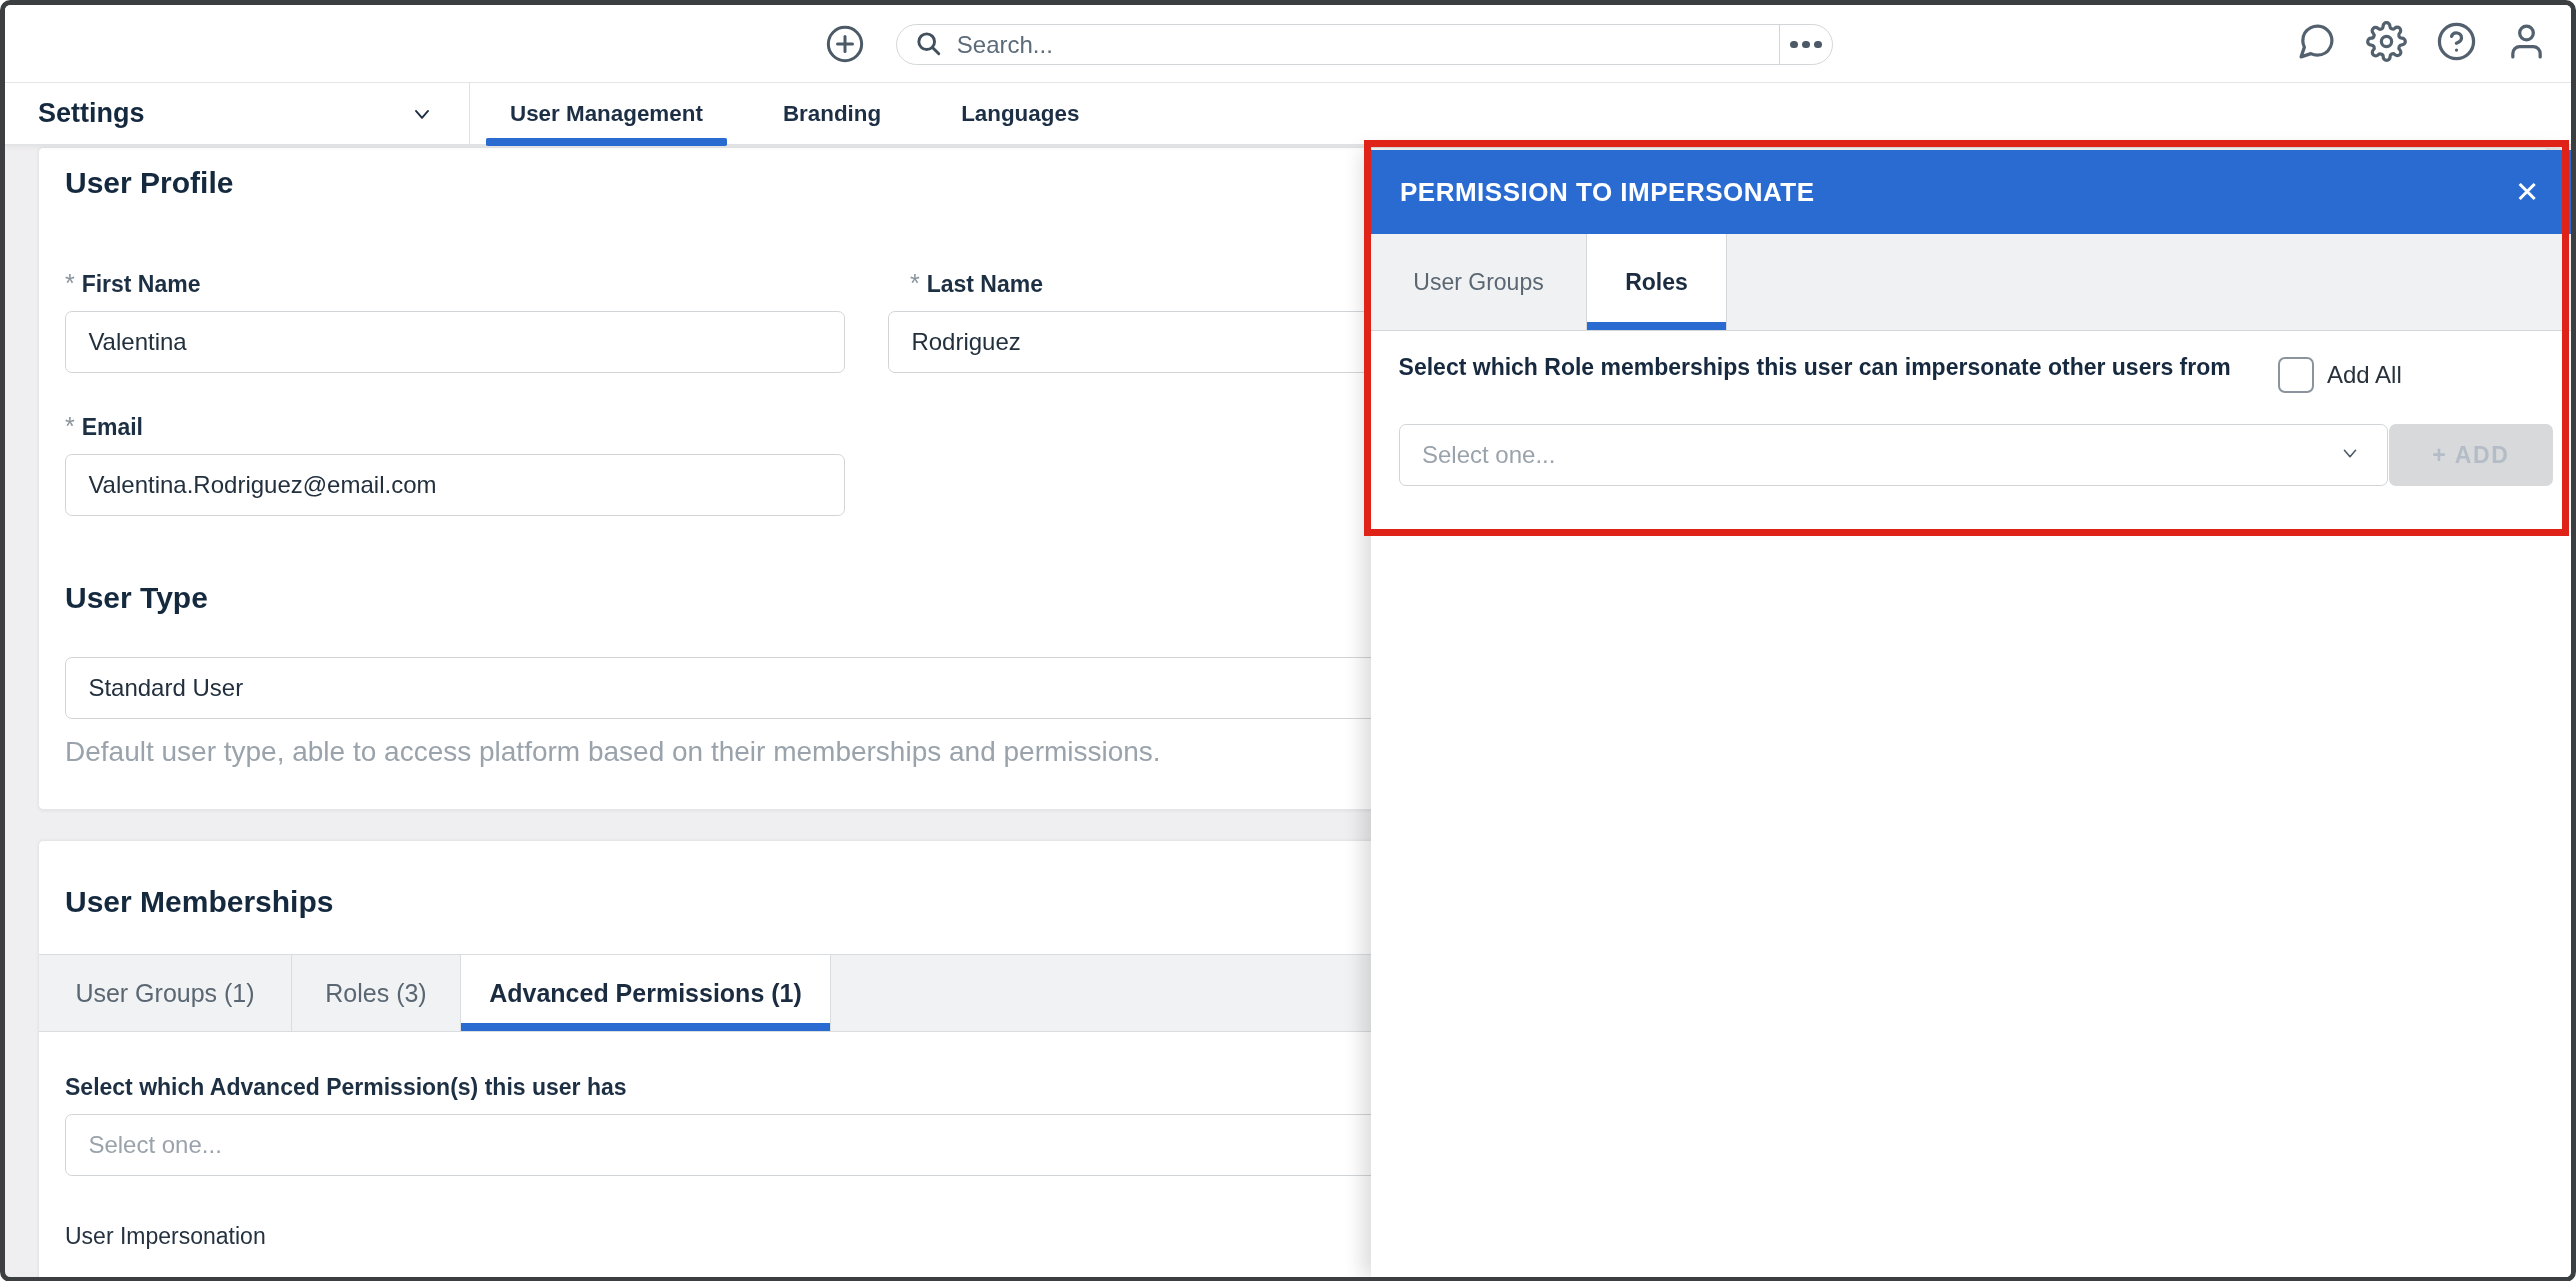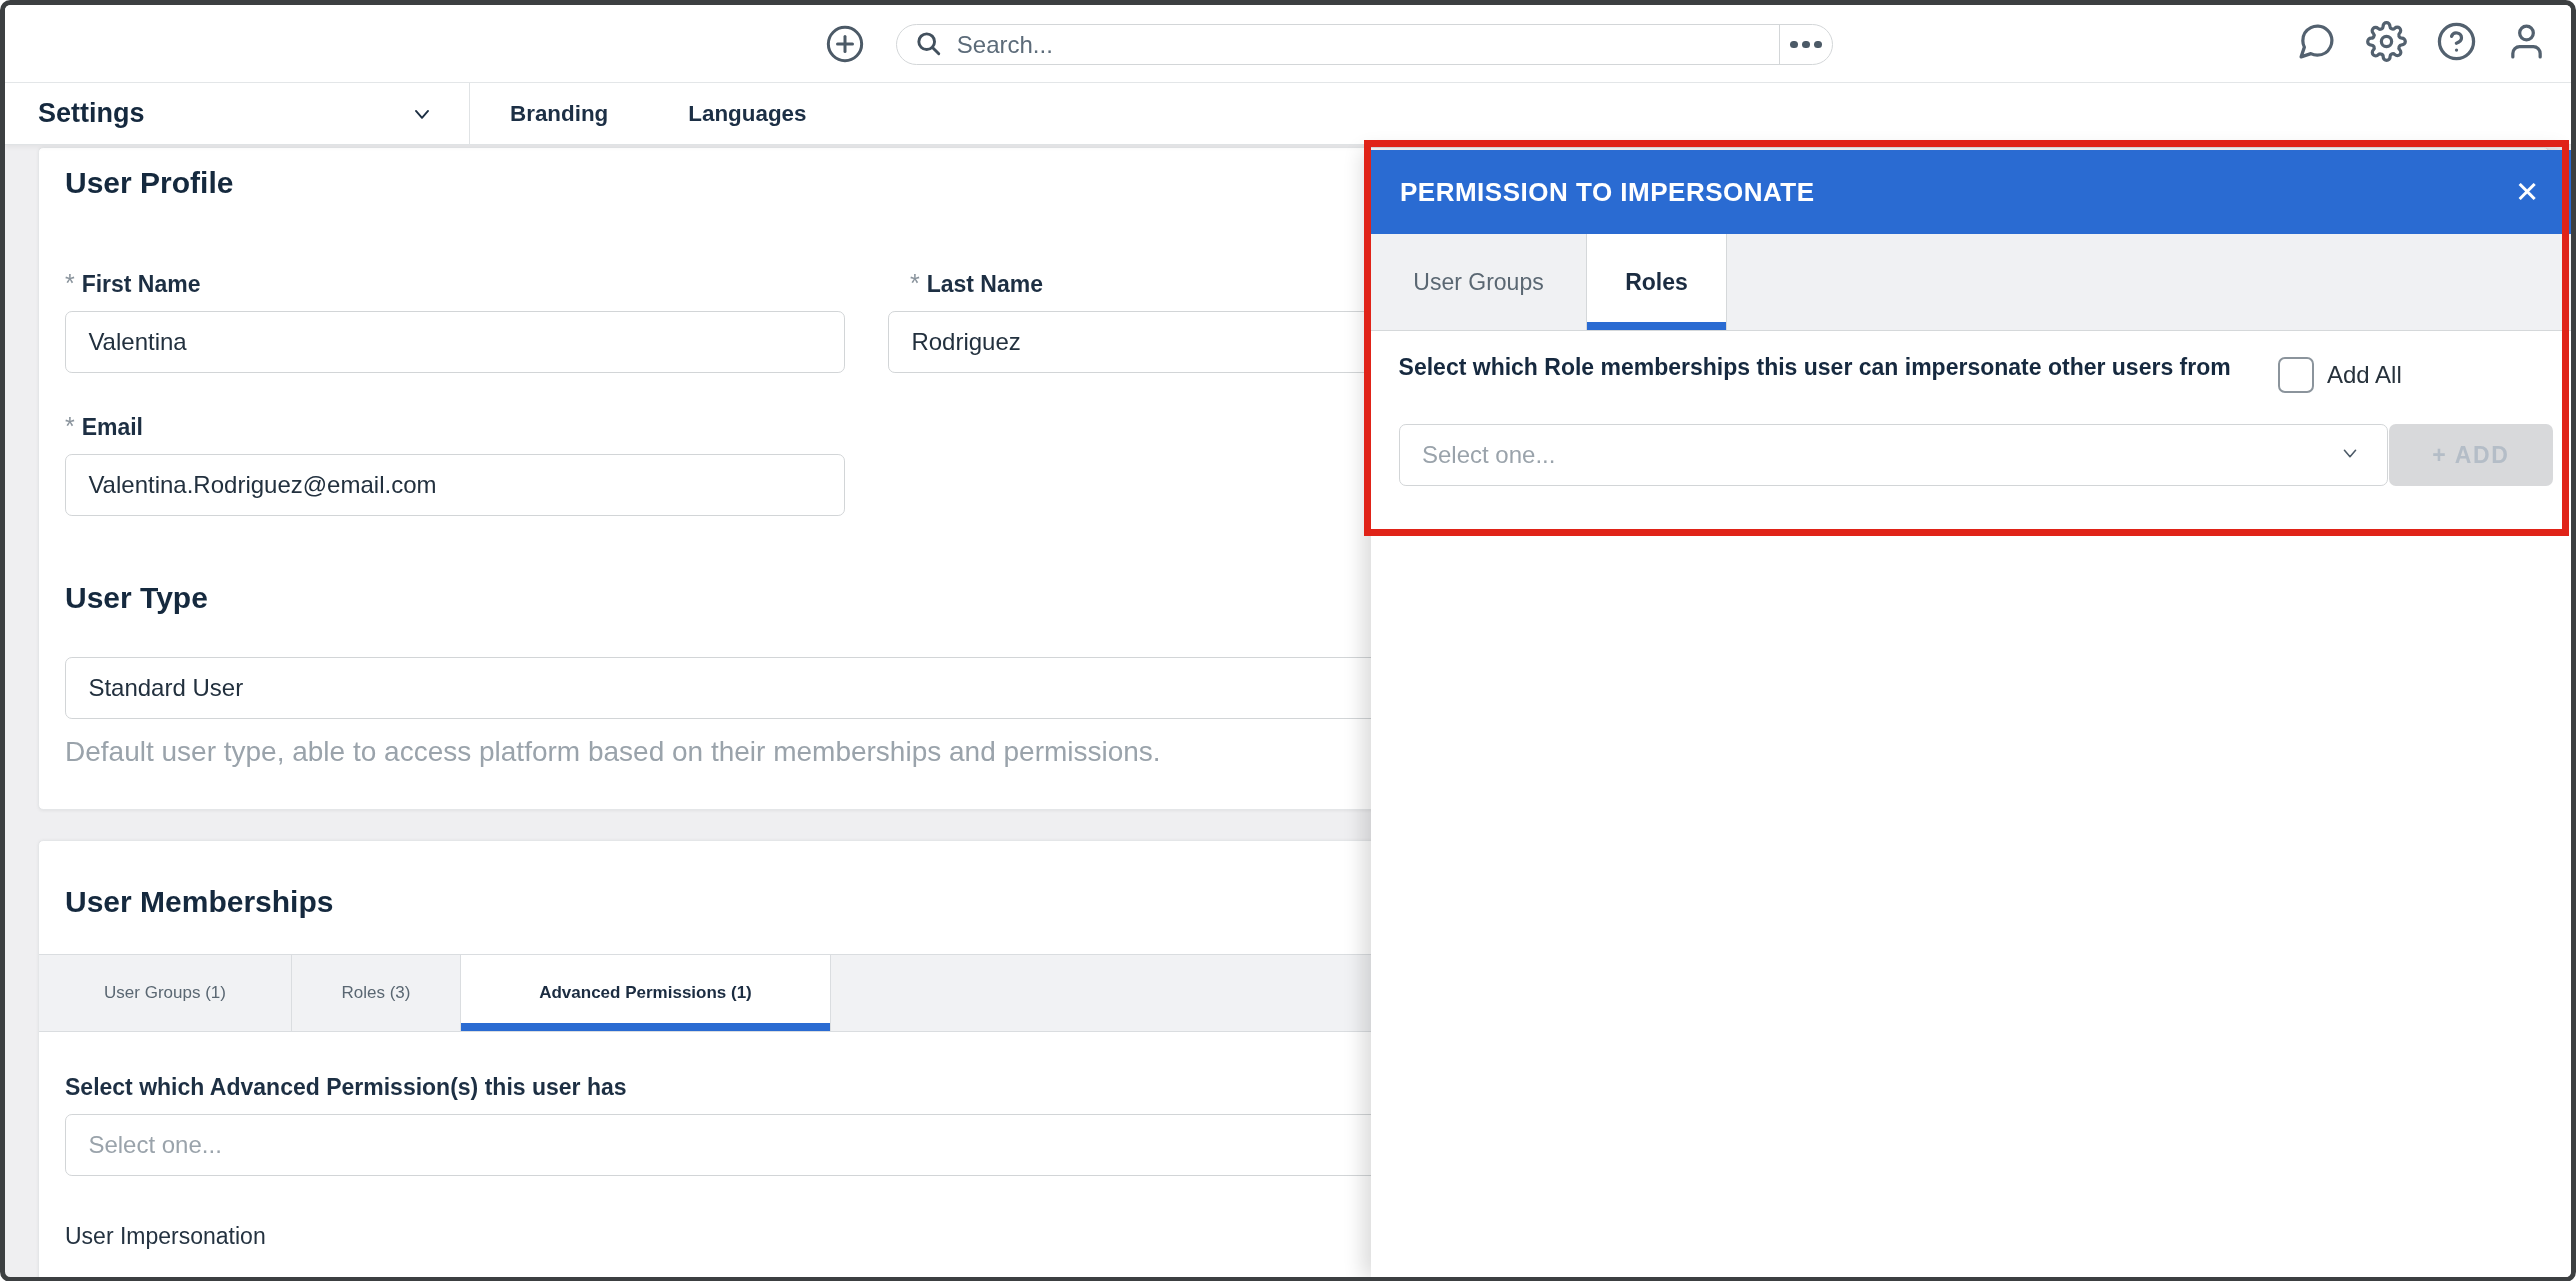--- a/index.html
+++ b/index.html
@@ -91,21 +91,21 @@
   .helper { font-size:28px; color:#9aa3ab; }
 
   
   .mem-tabstrip {
     position:absolute; left:0; top:113px; width:100%; height:78px;
     background:#f1f2f4; border-top:1.7px solid #dadde0; border-bottom:1.7px solid #dadde0;
     display:flex;
   }
   .mem-tab {
     position:relative; height:100%; display:flex; align-items:center; justify-content:center;
-    font-size:17px; color:#5a6772; background:none; border:none;
+    font-size:25px; color:#5a6772; background:none; border:none;
     border-right:1.7px solid #dadde0; cursor:pointer;
     font-family:"Liberation Sans", sans-serif;
   }
   .mem-tab.t1 { width:253px; } .mem-tab.t2 { width:169px; } .mem-tab.t3 { width:370px; }
   .mem-tab.active { background:#ffffff; color:#1b2c41; font-weight:700; }
   .mem-tab .underline {
     display:none; position:absolute; left:0; right:0; bottom:0; height:7.8px; background:#2a6bd2;
   }
   .mem-tab.active .underline { display:block; }
 
@@ -246,20 +246,24 @@
   <nav class="navrow">
     <div class="settings-dd">
       <span class="settings-title">Settings</span>
       <span>
         <svg width="26" height="20.7" viewBox="0 0 24 24" fill="none" stroke="#1d2f43" stroke-width="2.2" stroke-linecap="round" stroke-linejoin="round">
             <polyline points="5 8 12 16 19 8"></polyline>
           </svg>
       </span>
     </div>
     <div class="main-tabs">
+      <button class="main-tab active">
+        <span>User Management</span>
+        <span class="underline"></span>
+      </button>
       <button class="main-tab">
         <span>Branding</span>
 
       </button>
       <button class="main-tab">
         <span>Languages</span>
 
       </button>
     </div>
   </nav>

